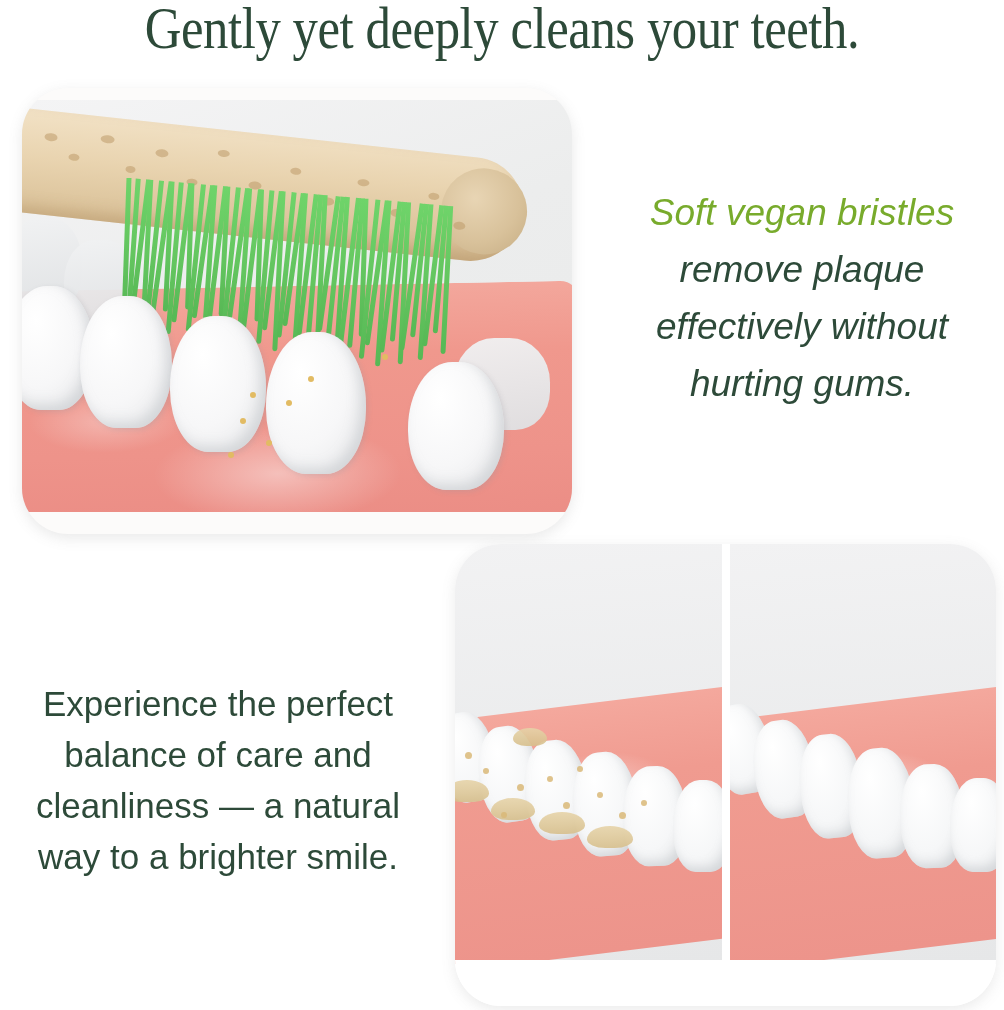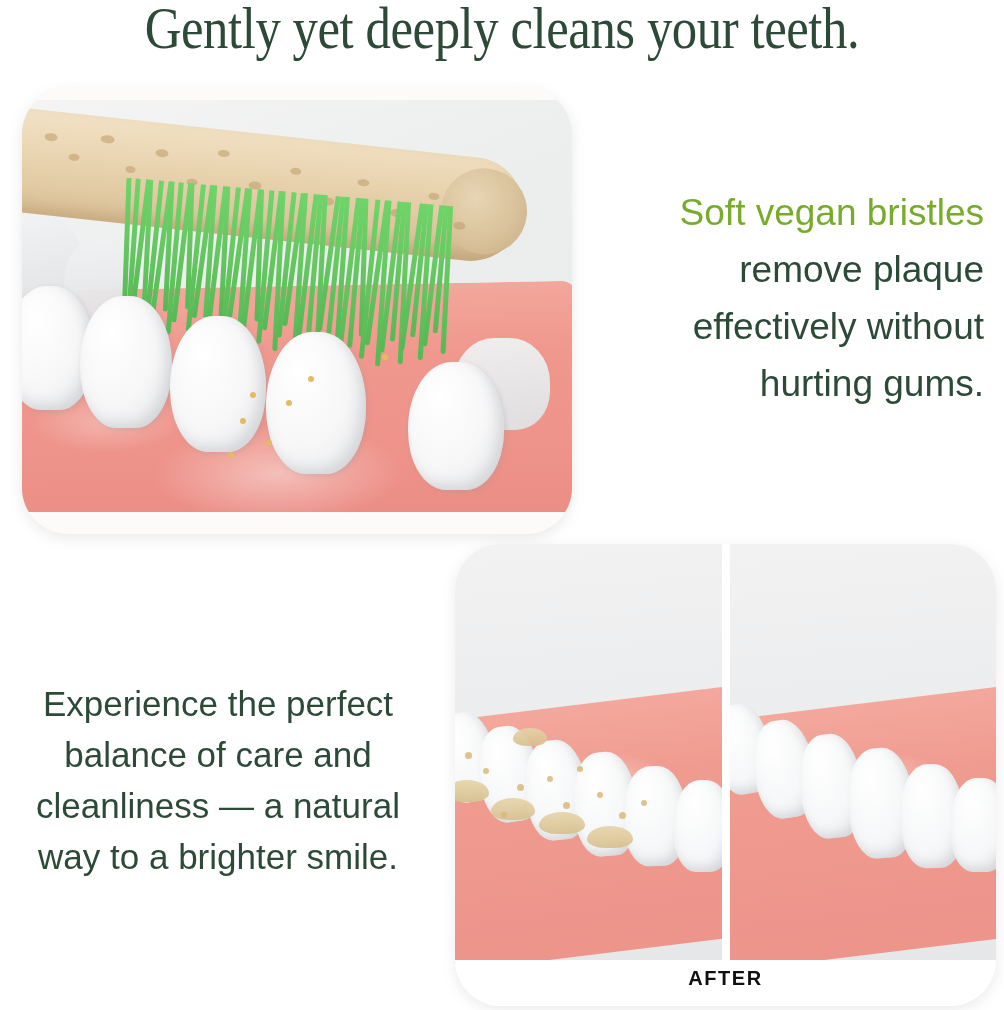--- a/index.html
+++ b/index.html
@@ -124,25 +124,26 @@
   .tooth-back {
     position: absolute;
     background: linear-gradient(170deg, #f1f2f3 0%, #dfe1e3 100%);
     border-radius: 42% 42% 36% 36% / 48% 48% 42% 42%;
     opacity: 0.95;
   }
 
   
   .vegan-copy {
     position: absolute;
-    left: 580px;
+    left: 600px;
     top: 184px;
     width: 404px;
-    text-align: right;
+    text-align: center;
     font-family: "Liberation Sans", sans-serif;
+    font-style: italic;
     font-size: 37px;
     line-height: 57px;
     color: #2d4a39;
     font-weight: 400;
   }
   .vegan-hi { color: #78ab2c; }
 
   
   .card-ba {
     position: absolute;
@@ -376,15 +377,14 @@
       <div class="ba-tooth" style="left:-16px;top:160px;width:56px;height:90px;transform:rotate(-10deg);"></div>
       <div class="ba-tooth" style="left:24px;top:176px;width:60px;height:98px;transform:rotate(-8deg);"></div>
       <div class="ba-tooth" style="left:70px;top:190px;width:62px;height:104px;transform:rotate(-6deg);"></div>
       <div class="ba-tooth" style="left:118px;top:204px;width:66px;height:110px;transform:rotate(-4deg);"></div>
       <div class="ba-tooth" style="left:170px;top:220px;width:64px;height:104px;transform:rotate(-2deg);"></div>
       <div class="ba-tooth" style="left:220px;top:234px;width:60px;height:94px;transform:rotate(0deg);"></div>
     </div>
   </div>
 
   <div class="ba-labels">
-    <div class="ba-label">AFTER</div>
   </div>
 </div>
 
 </body></html>

